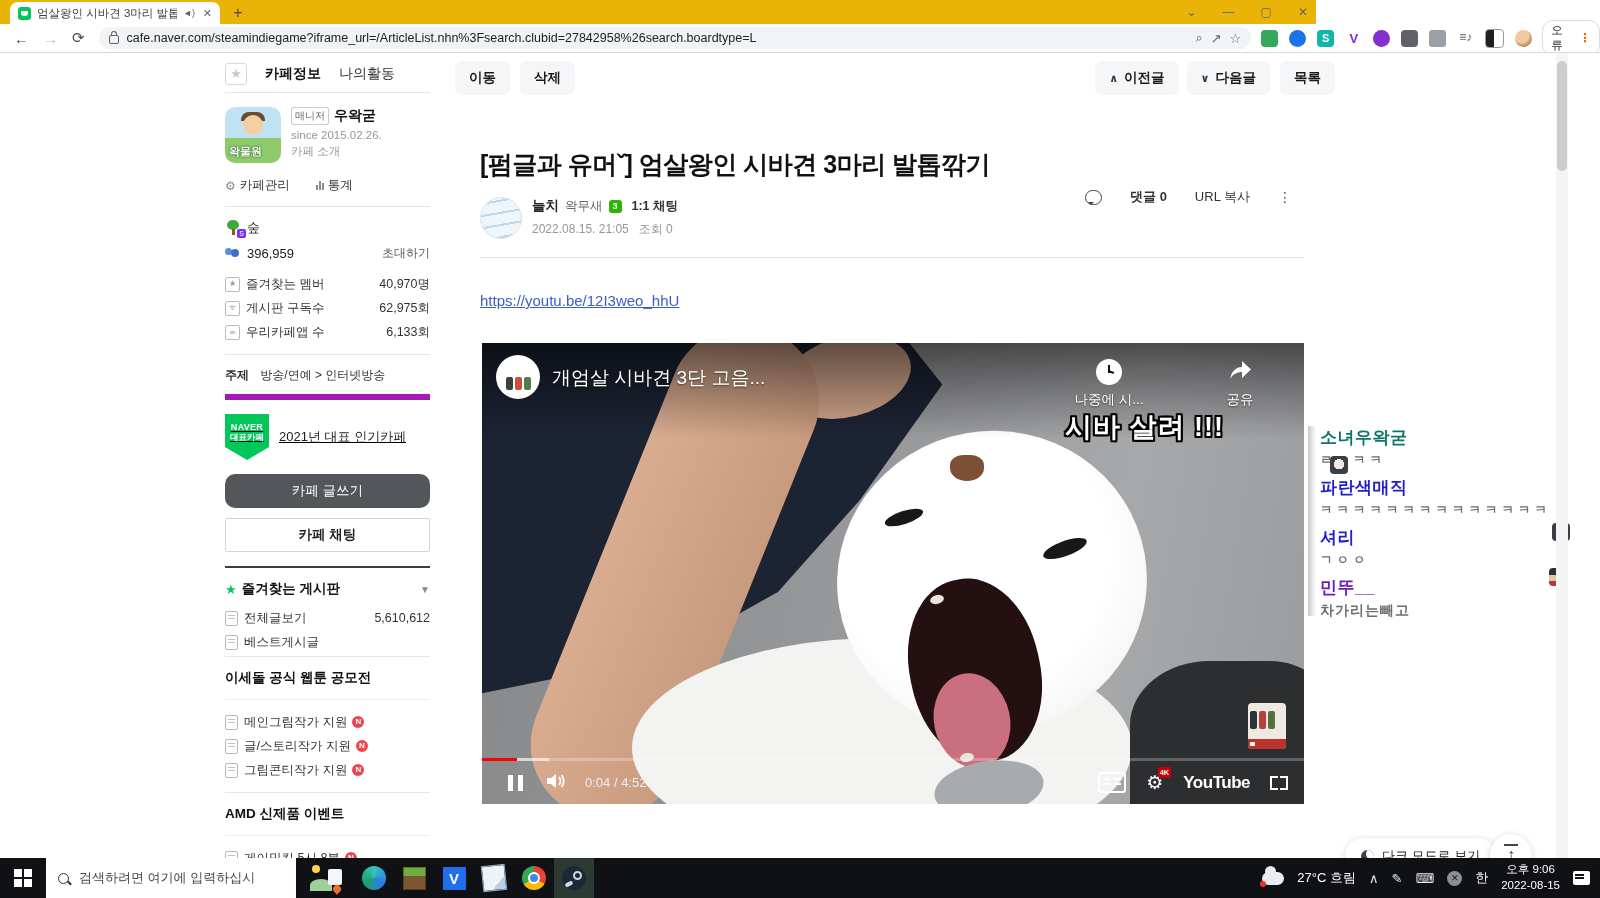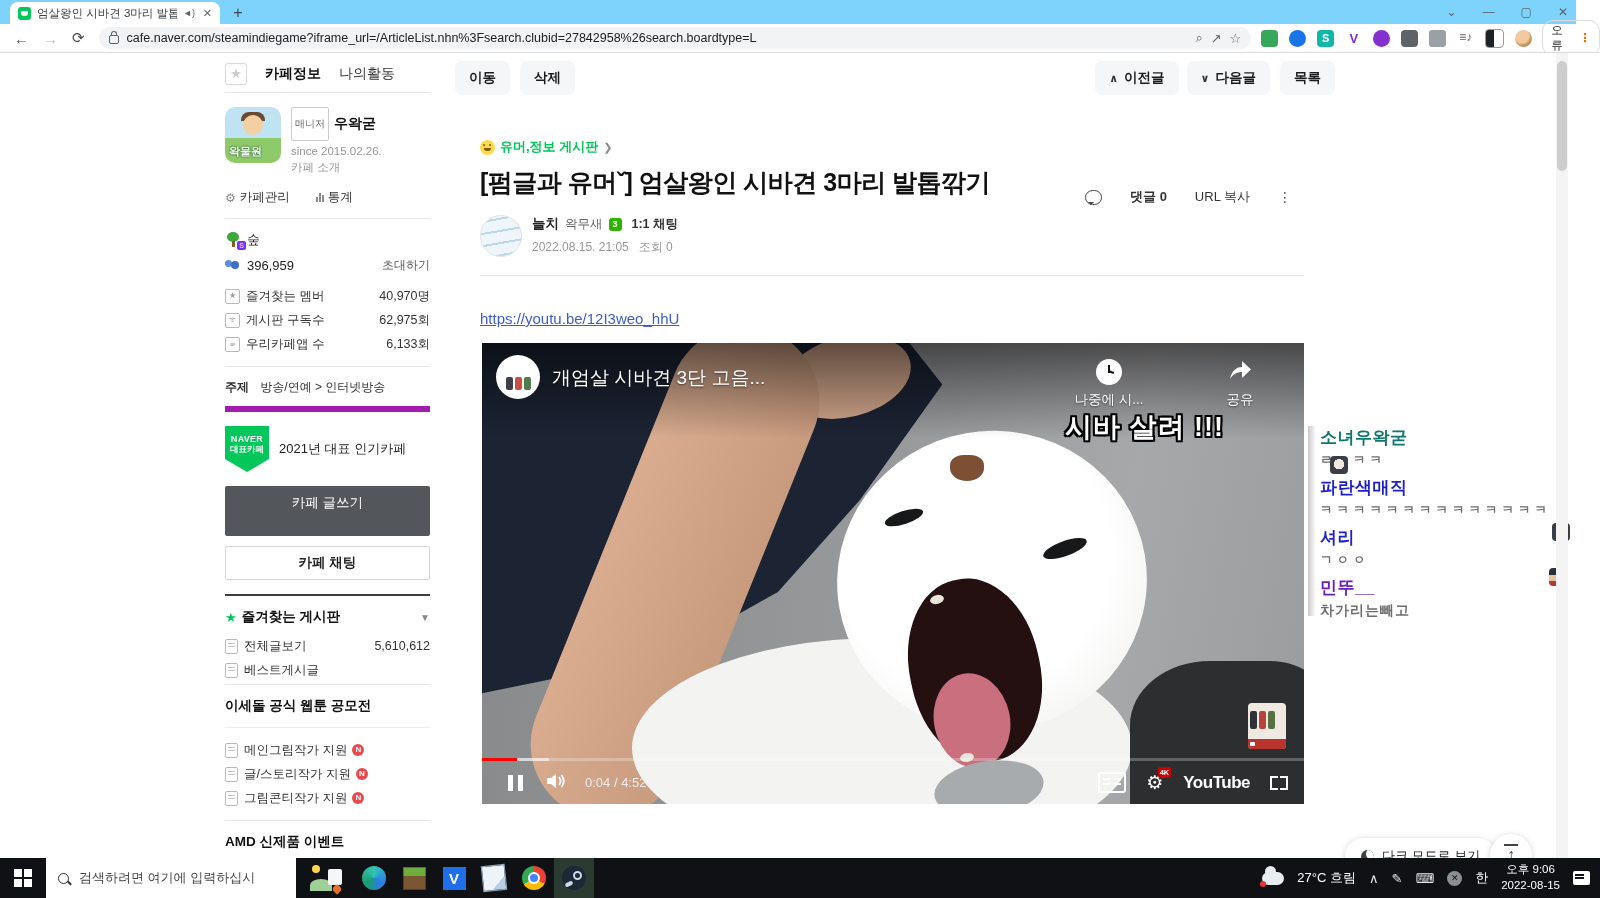--- a/index.html
+++ b/index.html
@@ -1,19 +1,19 @@
 <!DOCTYPE html>
 <html><head>
 <meta charset="utf-8">
 <style>
   html,body{margin:0;padding:0;}
   body{font-family:"Liberation Sans","DejaVu Sans",sans-serif;background:#fff;}
   #screen{position:relative;width:1600px;height:898px;overflow:hidden;background:#fff;}
   
-  .tabstrip{position:absolute;left:0;top:0;width:1576px;height:24px;background:#7dd3fc;}
+  .tabstrip{position:absolute;left:0;top:0;width:1316px;height:24px;background:#eab308;}
   .tab{position:absolute;left:10px;top:2px;width:210px;height:22px;background:#fff;border-radius:8px 8px 0 0;display:flex;align-items:center;padding:0 8px;box-sizing:border-box;gap:6px;}
   .tab .fav{width:13px;height:13px;border-radius:3px;background:#03c75a;position:relative;flex:none;}
   .tab .fav:after{content:"";position:absolute;left:3px;top:4px;width:7px;height:5px;border-radius:0 0 3px 3px;background:#fff;}
   .tab .ttl{font-size:11.5px;color:#3c4043;white-space:nowrap;overflow:hidden;max-width:140px;}
   .tab .aud{font-size:9px;color:#5f6368;}
   .tab .cls{font-size:11px;color:#5f6368;margin-left:auto;}
   .newtab{position:absolute;left:228px;top:3px;width:20px;height:20px;color:#44474a;font-size:16px;line-height:20px;text-align:center;}
   .winctl{position:absolute;top:0;right:8px;height:24px;display:flex;gap:26px;align-items:center;color:#5f6368;font-size:12px;}
   .toolbar{position:absolute;left:0;top:24px;width:1600px;height:28px;background:#fff;border-bottom:1px solid #dcdcdc;display:flex;align-items:center;}
   .navbtn{font-size:15px;color:#474a4d;margin-left:14px;}
@@ -35,21 +35,21 @@
   .sb-tabs{display:flex;align-items:center;height:36px;border-bottom:1px solid #e5e5e5;gap:18px;}
   .starbox{width:20px;height:20px;border:1px solid #d9d9d9;border-radius:3px;color:#c8c8c8;font-size:13px;text-align:center;line-height:20px;}
   .sb-tab1{font-size:14px;font-weight:bold;color:#111;}
   .sb-tab2{font-size:14px;color:#333;}
   .prof{display:flex;gap:10px;padding:14px 0 6px 0;}
   .prof-img{width:56px;height:56px;border-radius:10px;flex:none;position:relative;overflow:hidden;background:linear-gradient(180deg,#bfe3f2 0 55%,#8fca6a 55% 100%);}
   .prof-img .txt{position:absolute;left:4px;bottom:4px;font-size:11px;font-weight:bold;color:#fff;text-shadow:0 0 2px #2c6e2f,0 0 2px #2c6e2f;}
   .prof-img .face{position:absolute;left:18px;top:8px;width:20px;height:20px;border-radius:50%;background:#f5cfa4;}
   .prof-img .hair{position:absolute;left:16px;top:5px;width:24px;height:9px;border-radius:8px 8px 0 0;background:#6b4a2f;}
   .mgr-line{display:flex;align-items:center;gap:5px;}
-  .mgr-badge{font-size:10px;color:#666;border:1px solid #ccc;border-radius:2px;padding:9px 3px;}
+  .mgr-badge{font-size:10px;color:#666;border:1px solid #ccc;border-radius:2px;padding:1px 3px;}
   .mgr-name{font-size:14px;font-weight:bold;color:#111;}
   .since{font-size:11.5px;color:#979797;margin-top:4px;}
   .intro{font-size:11.5px;color:#979797;margin-top:3px;}
   .mg-row{display:flex;gap:26px;padding:8px 0 12px 0;border-bottom:1px solid #e5e5e5;font-size:12.5px;color:#333;}
   .mg-item{display:flex;align-items:center;gap:4px;}
   .gear{color:#8a8a8a;font-size:12px;}
   .bars{display:inline-flex;align-items:flex-end;gap:1px;}
   .bars i{display:block;width:2px;background:#8a8a8a;}
   .grade-row{display:flex;align-items:center;gap:6px;padding:12px 0 2px 0;font-size:13px;color:#222;}
   .tree{width:16px;height:16px;position:relative;}
@@ -60,26 +60,26 @@
   .ppl{width:16px;height:12px;position:relative;margin-right:6px;}
   .ppl:before{content:"";position:absolute;left:0;top:0;width:7px;height:7px;border-radius:50%;background:#5a8edb;}
   .ppl:after{content:"";position:absolute;left:6px;top:1px;width:8px;height:8px;border-radius:50%;background:#3f6fc4;}
   .invite{margin-left:auto;font-size:12px;color:#555;}
   .stat-row{display:flex;align-items:center;font-size:12.5px;color:#333;padding:3.5px 0;}
   .stat-row .ic{width:13px;height:13px;margin-right:6px;border:1px solid #b9b9b9;border-radius:2px;color:#9a9a9a;font-size:8px;line-height:12px;text-align:center;}
   .stat-row .val{margin-left:auto;color:#333;}
   .hr{border-top:1px solid #e5e5e5;margin:10px 0;}
   .topic{font-size:12px;color:#333;padding:2px 0 10px 0;border-bottom:6px solid #a21caf;}
   .topic b{margin-right:8px;}
-  .award{display:flex;align-items:center;gap:10px;padding:14px 0;}
+  .award{display:flex;align-items:center;gap:10px;padding:14px 0;text-decoration:underline;}
   .shield{width:44px;height:46px;background:#03c75a;clip-path:polygon(0 0,100% 0,100% 72%,50% 100%,0 72%);color:#fff;text-align:center;flex:none;}
   .shield .l1{font-size:9px;font-weight:bold;padding-top:8px;letter-spacing:.3px;}
   .shield .l2{font-size:8.5px;font-weight:bold;}
   .award-txt{font-size:13px;color:#222;}
-  .btn-write{width:205px;height:50px;background:#53575c;color:#fff;font-size:13.5px;text-align:center;line-height:34px;border-radius:2px;}
+  .btn-write{width:205px;height:34px;background:#53575c;color:#fff;font-size:13.5px;text-align:center;line-height:34px;border-radius:10px;}
   .btn-chat{width:203px;height:32px;border:1px solid #d5d5d5;color:#222;font-weight:bold;font-size:13.5px;text-align:center;line-height:32px;border-radius:2px;margin-top:10px;background:#fff;}
   .fav-head{display:flex;align-items:center;margin-top:14px;border-top:2px solid #3d3d3d;padding-top:12px;font-size:13.5px;font-weight:bold;color:#111;gap:5px;}
   .fav-head .st{color:#03c75a;font-size:13px;}
   .fav-head .dd{margin-left:auto;color:#888;font-size:10px;}
   .blist{padding:8px 0 2px 0;}
   .bitem{display:flex;align-items:center;font-size:12.5px;color:#333;padding:3.5px 0;}
   .docic{width:11px;height:13px;border:1px solid #b9b9b9;border-radius:2px;margin-right:6px;position:relative;}
   .docic:before{content:"";position:absolute;left:2px;top:3px;right:2px;height:1px;background:#c3c3c3;box-shadow:0 3px 0 #c3c3c3;}
   .bitem .cnt{margin-left:auto;color:#333;}
   .sec-title{font-size:13.5px;font-weight:bold;color:#111;padding:12px 0;border-top:1px solid #e5e5e5;}
@@ -413,25 +413,20 @@
       <div class="gbtn">
           <span class="ch">∨</span>
           <span>다음글</span>
         </div>
       <div class="gbtn" style="margin-left:2px;">
           <span>목록</span>
         </div>
     </div>
 
     <div class="post">
-      <div class="crumb">
-        <span class="emoji"></span>
-        <span>유머,정보 게시판</span>
-        <span class="gt">❯</span>
-      </div>
       <div class="ptitle">[펌글과 유머ˇ] 엄살왕인 시바견 3마리 발톱깎기</div>
       <div class="auth">
         <div class="avatar"></div>
         <div class="ainfo">
           <div class="aline">
             <span class="aname">늘치</span>
             <span class="arank">왁무새</span>
             <span class="lvl">3</span>
             <span class="chat11">1:1 채팅</span>
           </div>

